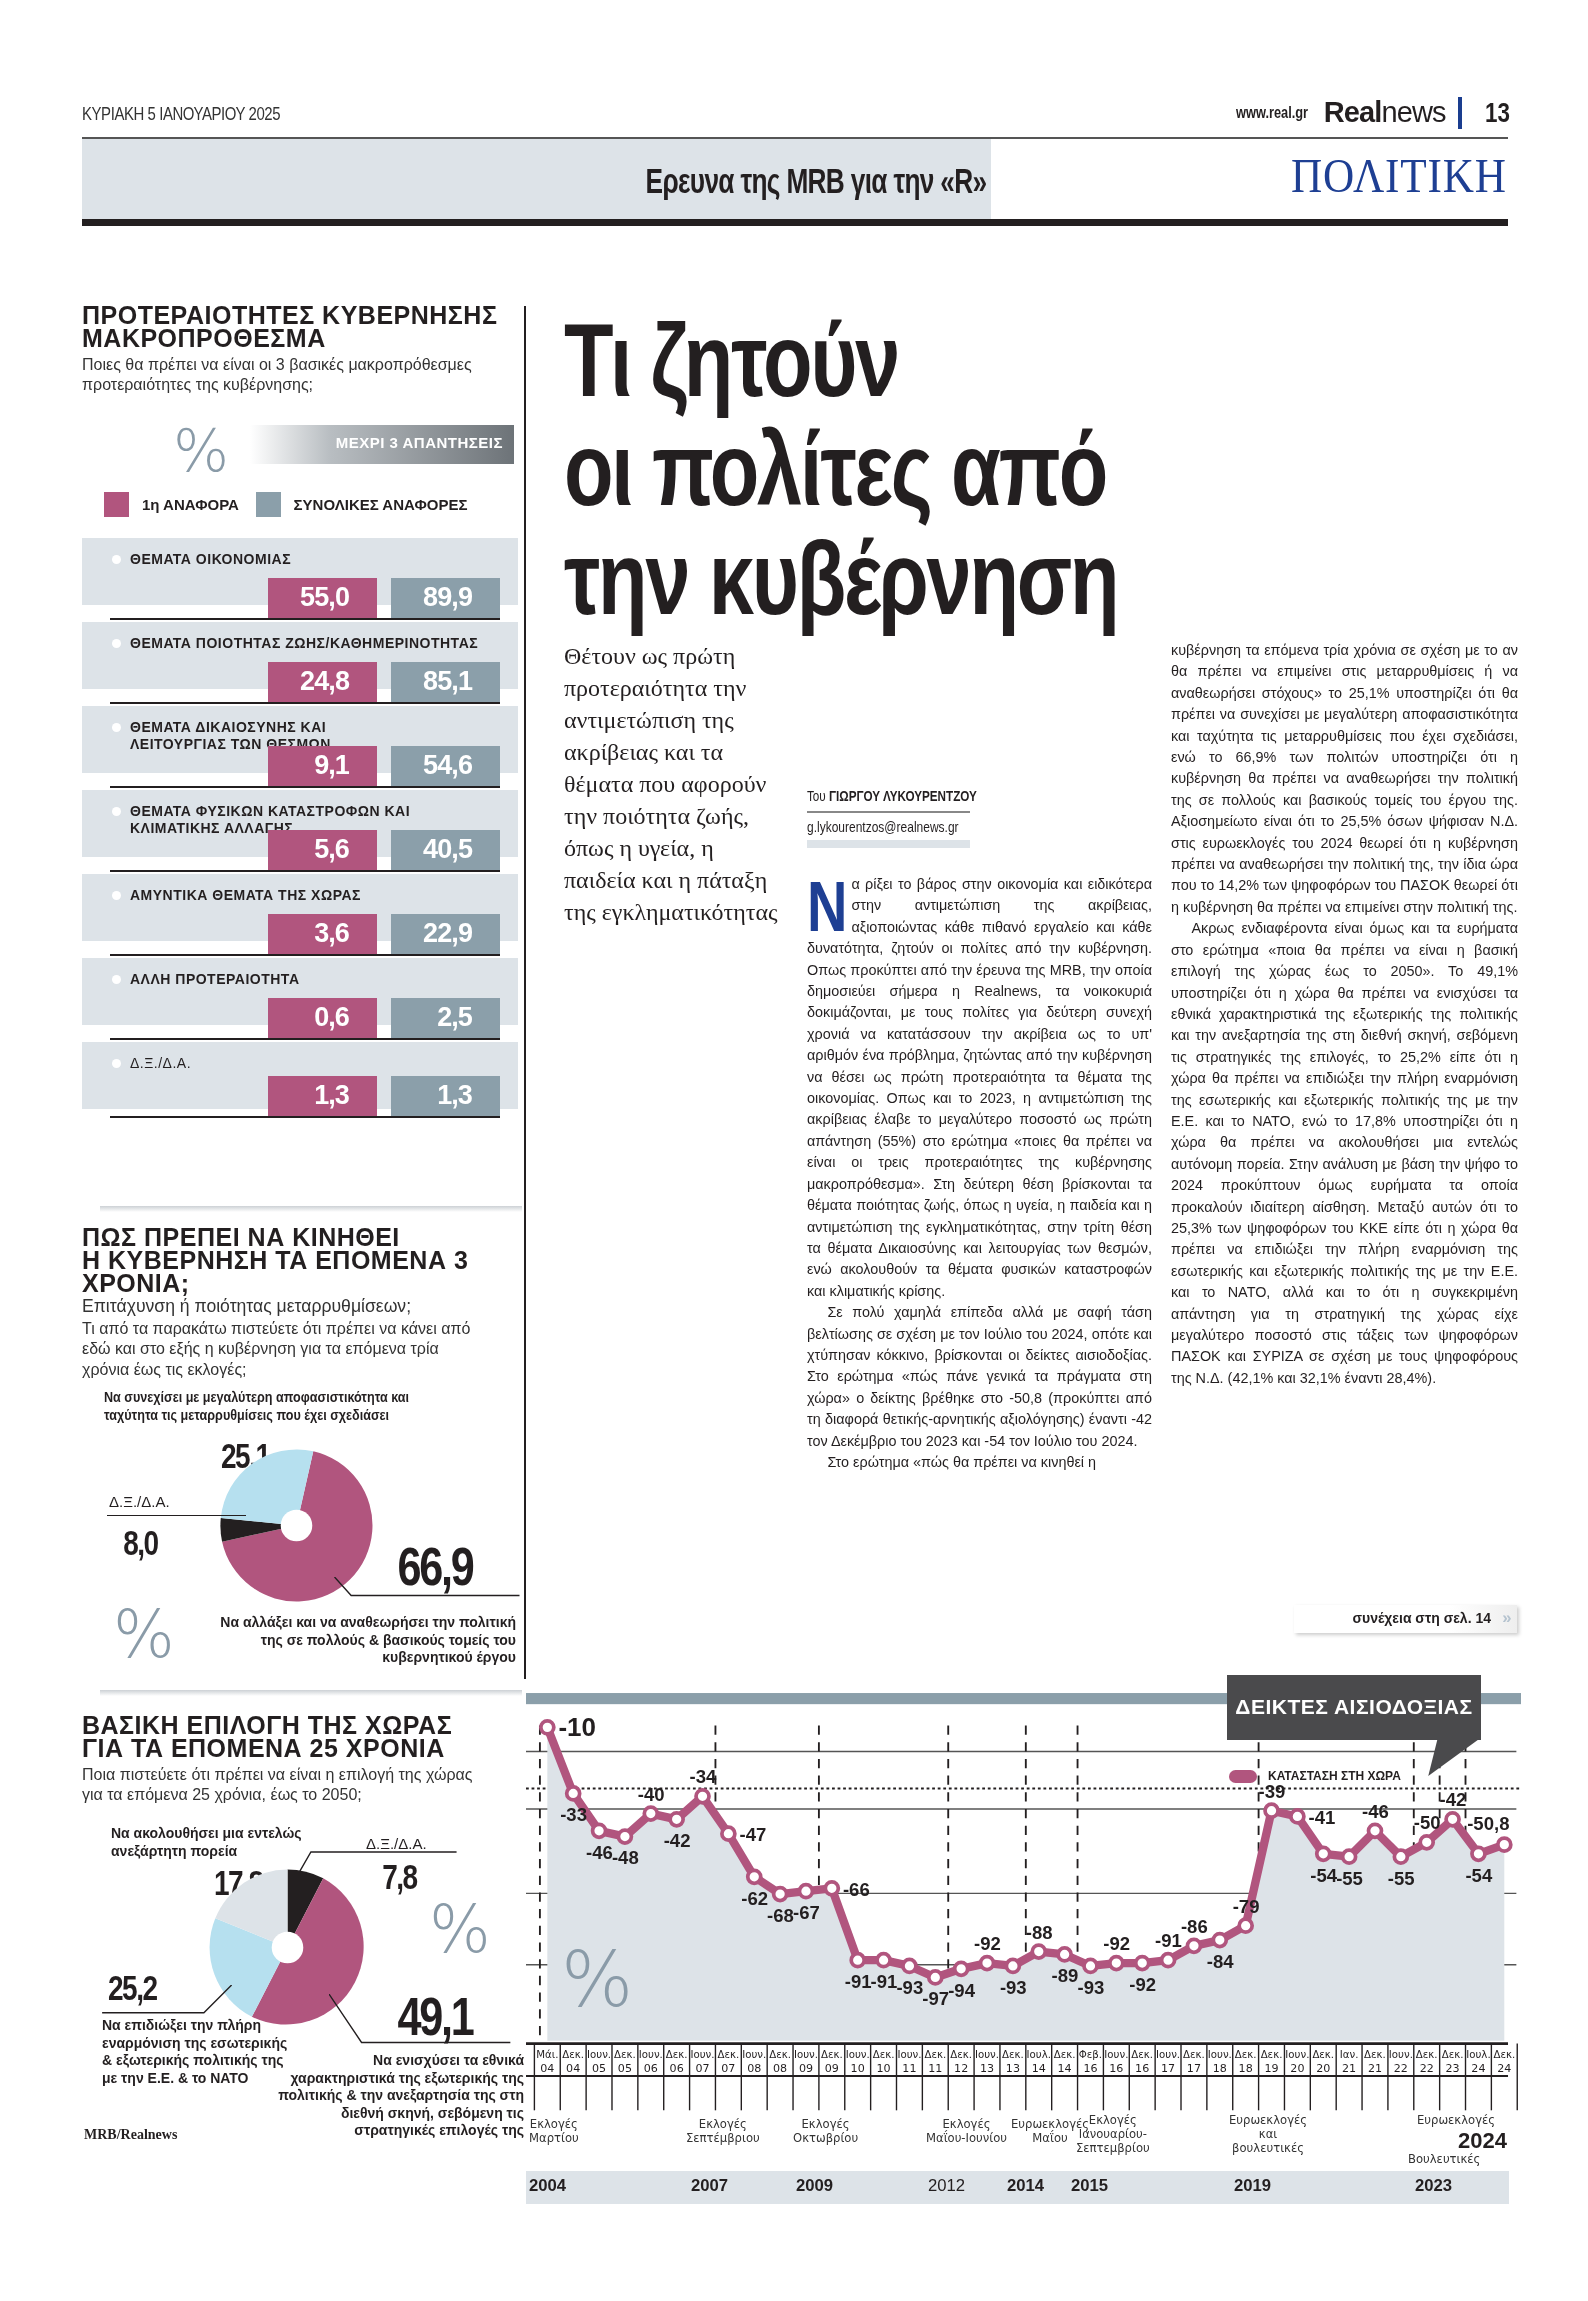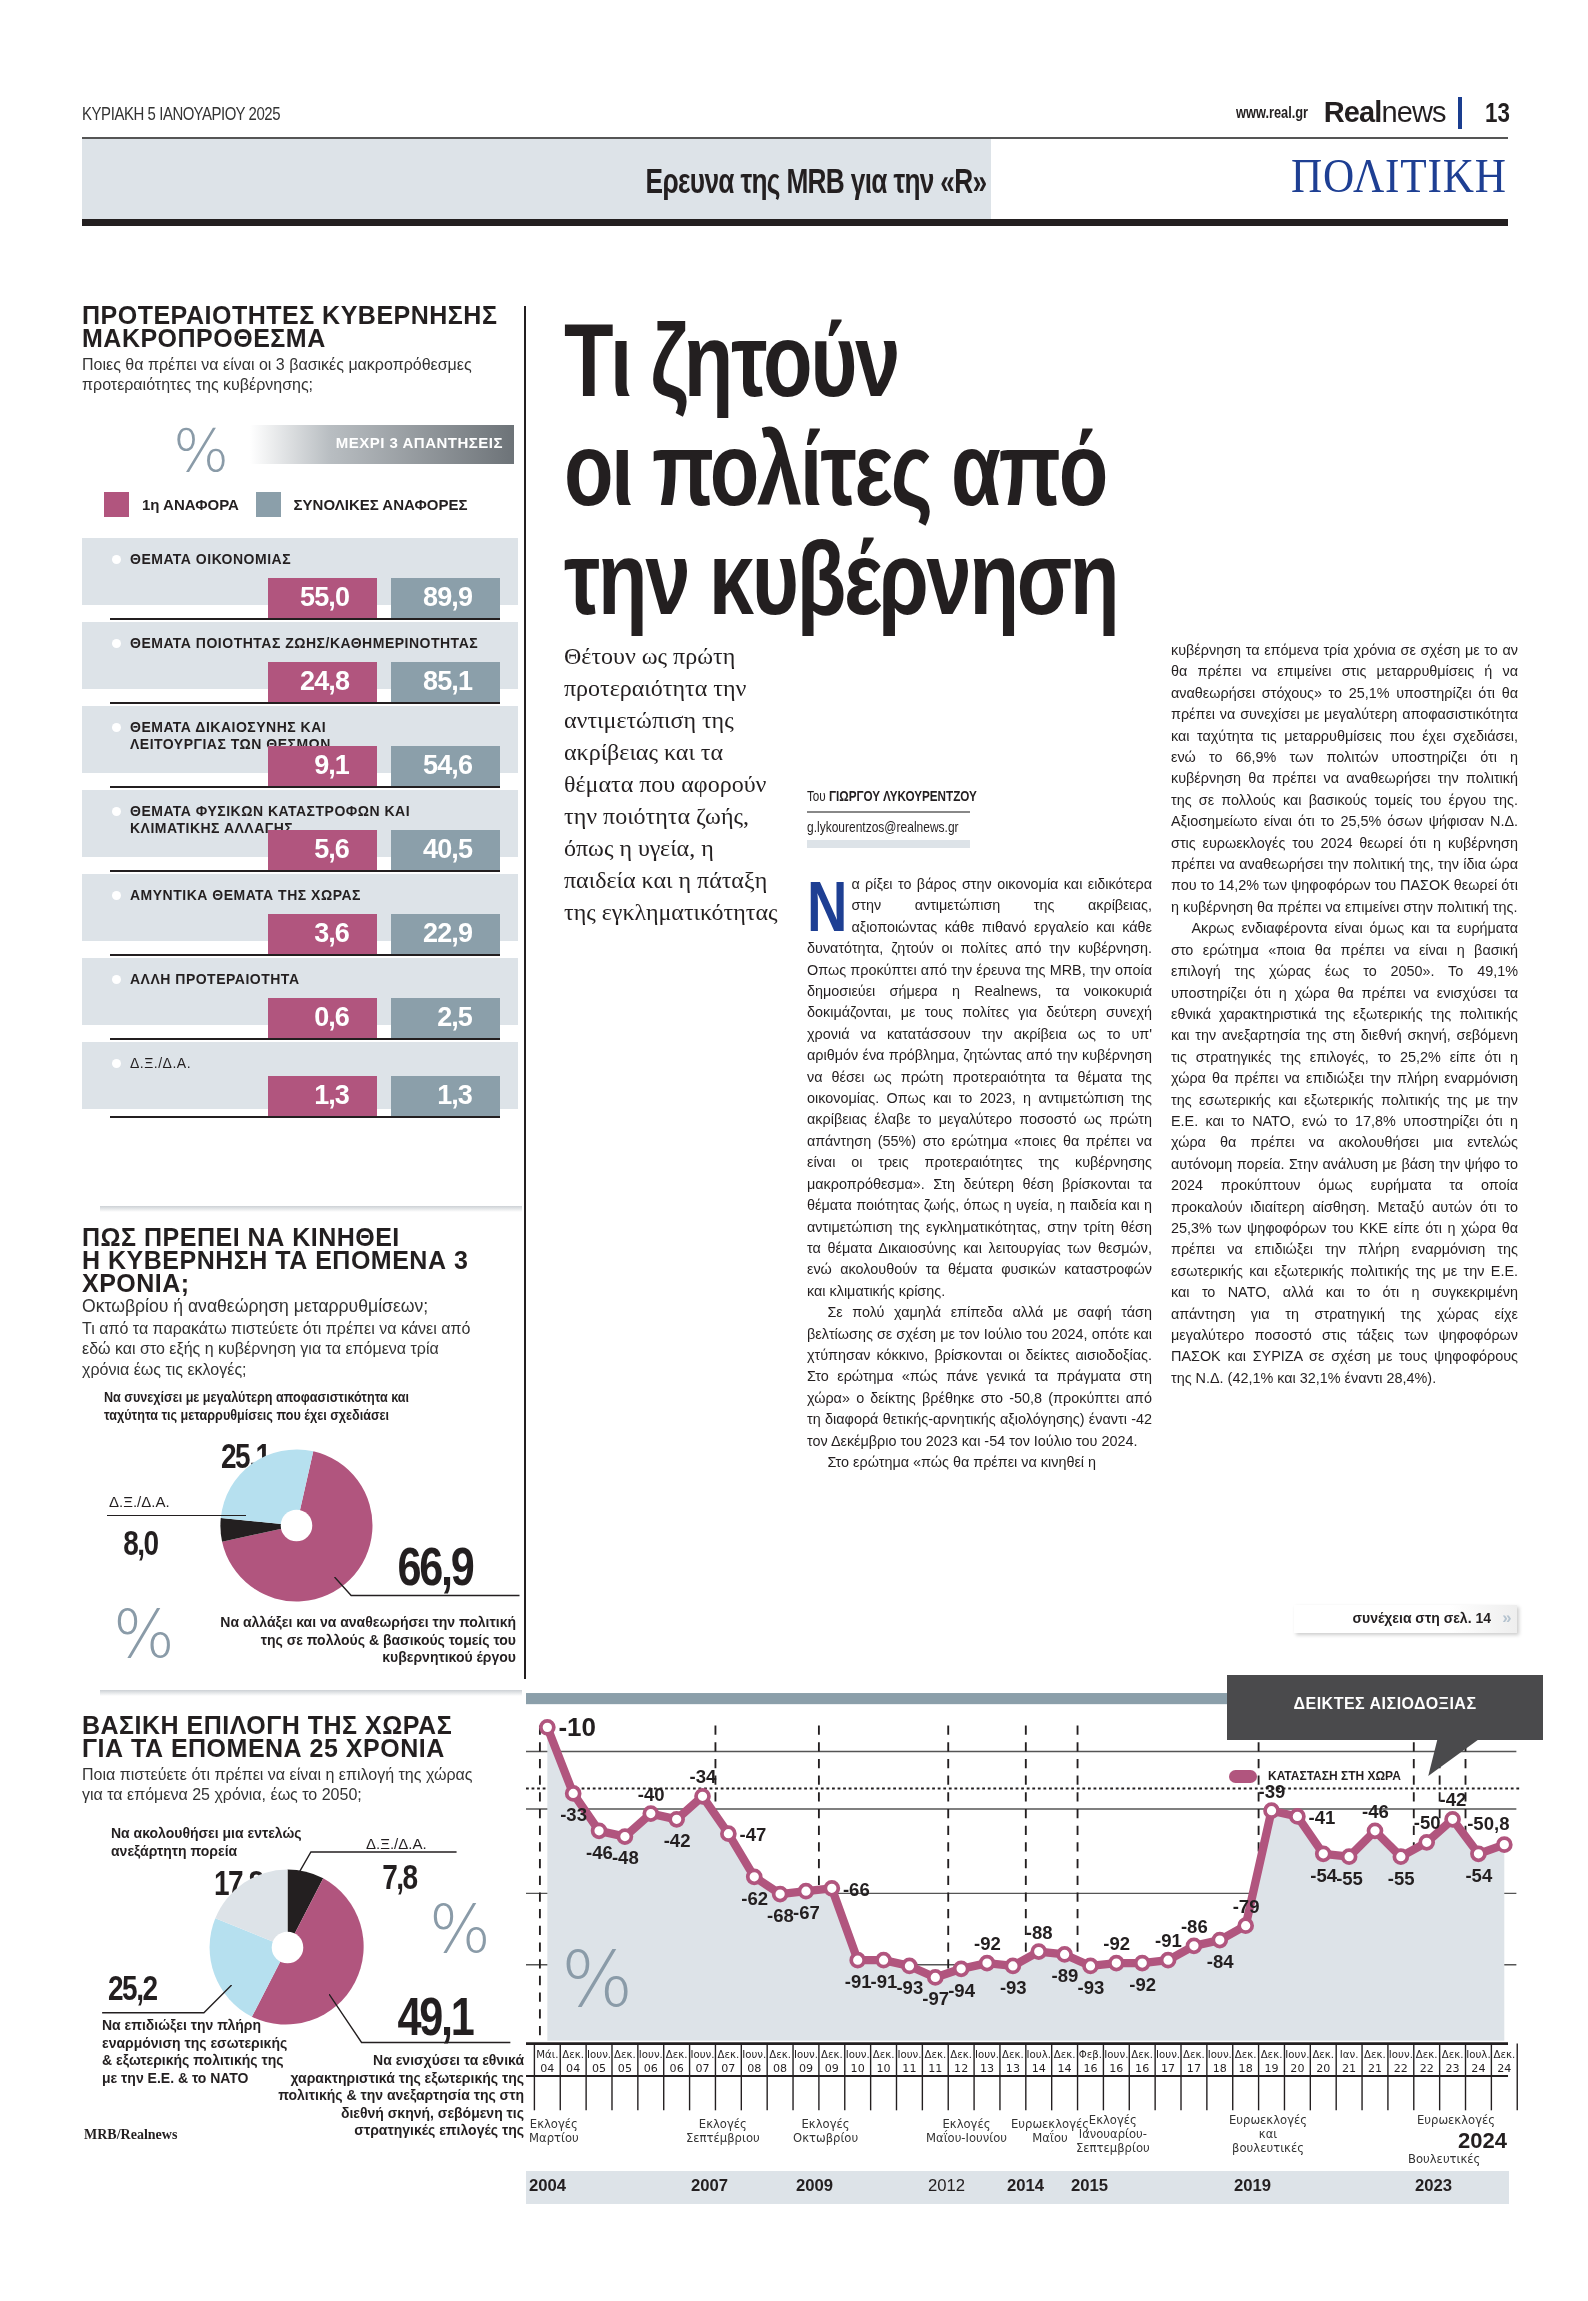--- a/index.html
+++ b/index.html
@@ -60,21 +60,21 @@
   .by-mail { left: 807px; top: 818px; font-size: 15px; transform: scaleX(0.8); transform-origin: left; white-space: nowrap; }
   .by-bar { left: 807px; top: 840px; width: 163px; height: 8.3px; background: #dde3e8; }
 
   
   .body-col { font-size: 14.4px; line-height: 21.4px; color: #231f20; text-align: justify; hyphens: manual; }
   .body-col p { text-indent: 20.4px; }
   .body-col p.first { text-indent: 0; }
   .dropcap { float: left; font-size: 70px; line-height: 59px; font-weight: bold; color: #1e3f93; margin: 3.7px 7.4px 0 0; transform: scaleX(0.8); transform-origin: left; width: 37px; }
   .cont { left: 1294px; top: 1605px; width: 223px; height: 28px; background: linear-gradient(90deg, #fff, #fff 70%, #eee); box-shadow: 1.9px 1.9px 3.7px #ccc; font-weight: bold; font-size: 14px; text-align: right; padding: 4.6px 26px 0 0; }
   .cont-arrow { position: absolute; right: 5.6px; top: 2.8px; color: #b5c3cf; font-size: 16.7px; font-weight: bold; }
-  .chart-title { left: 1227px; top: 1675px; width: 316px; height: 65px; background: #4a4a4c; color: #fff; font-weight: bold; font-size: 16px; text-align: center; padding-top: 19.5px; letter-spacing: 0.5px; }
+  .chart-title { left: 1227px; top: 1675px; width: 254px; height: 65px; background: #4a4a4c; color: #fff; font-weight: bold; font-size: 21px; text-align: center; padding-top: 19.5px; letter-spacing: 0.5px; }
   .chart-legend { left: 1229px; top: 1769px; display: flex; align-items: center; font-weight: bold; font-size: 12px; }
   .chart-legend .pill { width: 28px; height: 13px; border-radius: 6.5px; background: #b1557e; margin-right: 11px; }
 </style>
 </head>
 <body>
 
 <div class="abs hdr-date">ΚΥΡΙΑΚΗ 5 ΙΑΝΟΥΑΡΙΟΥ 2025</div>
 <div class="abs hdr-right">
   <span class="hdr-url">www.real.gr</span>
   <span class="hdr-brand"><b>Real</b><span>news</span></span>
@@ -163,21 +163,21 @@
     <div class="pri-base" style="top:74px;"></div>
   </div>
 </div>
 
 <div class="abs shadow-sep" style="top:1206px;"></div>
 <div class="abs left-col" style="top:1226px;">
   <div class="lc-h">
     <div>ΠΩΣ ΠΡΕΠΕΙ ΝΑ ΚΙΝΗΘΕΙ</div>
     <div>Η ΚΥΒΕΡΝΗΣΗ ΤΑ ΕΠΟΜΕΝΑ 3 ΧΡΟΝΙΑ;</div>
   </div>
-  <div style="font-size:17.6px;line-height:22px;color:#333;">Οκτωβρίου ή αναθεώρηση μεταρρυθμίσεων;</div>
+  <div style="font-size:17.6px;line-height:22px;color:#333;">Επιτάχυνση ή ποιότητας μεταρρυθμίσεων;</div>
   <div class="lc-sub" style="margin-top:1.9px;width:408px;">Τι από τα παρακάτω πιστεύετε ότι πρέπει να κάνει από εδώ και στο εξής η κυβέρνηση για τα επόμενα τρία χρόνια έως τις εκλογές;</div>
 </div>
 <div class="abs donut-label" style="left:104px;top:1389px;width:352px;transform:scaleX(0.9);transform-origin:left;">Να συνεχίσει με μεγαλύτερη αποφασιστικότητα και ταχύτητα τις μεταρρυθμίσεις που έχει σχεδιάσει</div>
 <div class="abs big-num" style="left:215px;top:1436px;">25,1</div>
 <svg class="abs" style="left:213px;top:1442px;" width="167" height="167" viewBox="-90 -90 180 180">
 
   <path d="M0,0 L18.1,-80.0 A82,82 0 1 1 -80.2,17.5 Z" fill="#b1557e"></path>
   <path d="M0,0 L-80.2,17.5 A82,82 0 0 1 -81.6,-8.1 Z" fill="#231f20"></path>
   <path d="M0,0 L-81.6,-8.1 A82,82 0 0 1 18.1,-80.0 Z" fill="#b6e0ef"></path>
   <circle r="17" fill="#fff"></circle>

